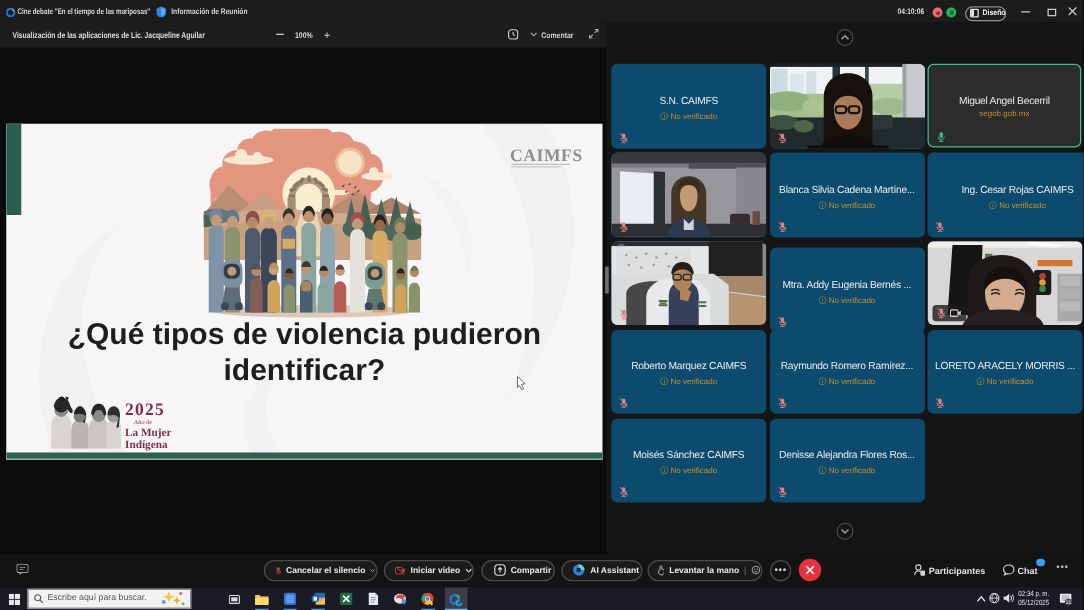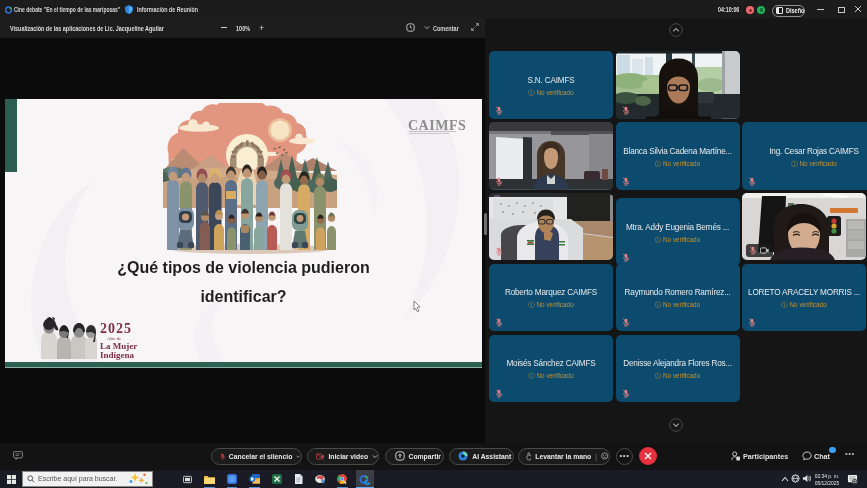--- a/index.html
+++ b/index.html
@@ -121,20 +121,30 @@
       <path d="M38 67.5c1-9 10-15 24-15s23 6 24 15z" fill="#120e0b"></path>
           <rect x="30" y="61" width="65" height="7" fill="#120e0b"></rect>
         </g>
     </svg>
     <svg class="mic" viewBox="0 0 10 12">
         <rect x="3.2" y="1" width="3.6" height="6.2" rx="1.8" fill="#dd8084"></rect>
         <path d="M1.7 5.7a3.3 3.3 0 0 0 6.6 0" stroke="#dd8084" stroke-width="1" fill="none"></path>
         <line x1="5" y1="9.2" x2="5" y2="10.6" stroke="#dd8084" stroke-width="1"></line>
         <line x1="2.6" y1="10.8" x2="7.4" y2="10.8" stroke="#dd8084" stroke-width="1"></line>
         <line x1="1.2" y1="0.8" x2="8.8" y2="9.6" stroke="#dd8084" stroke-width="1.1"></line>
+      </svg>
+  </div>
+  <div class="tile" style="left:742px;top:51px;background:#2c2b2d;border:1.5px solid #3ec092;width:121px;height:64.5px;">
+    <div class="tname" style="top:23.5px;">Miguel Angel Becerril</div>
+    <div class="tsub" style="top:36px;">segob.gob.mx</div>
+    <svg class="mic" style="bottom:3px;" viewBox="0 0 10 12">
+        <rect x="3.2" y="1" width="3.6" height="6.2" rx="1.8" fill="#3ec092"></rect>
+        <path d="M1.7 5.7a3.3 3.3 0 0 0 6.6 0" stroke="#3ec092" stroke-width="1" fill="none"></path>
+        <line x1="5" y1="9.2" x2="5" y2="10.6" stroke="#3ec092" stroke-width="1"></line>
+        <line x1="2.6" y1="10.8" x2="7.4" y2="10.8" stroke="#3ec092" stroke-width="1"></line>
       </svg>
   </div>
 
   <div class="tile" style="left:489px;top:122px;">
     <svg style="filter:blur(0.4px)" width="124" height="67.5" viewBox="0 0 124 67.5">
       <rect width="124" height="67.5" fill="#97969a"></rect>
       <rect x="0" y="0" width="124" height="9" fill="#39383c"></rect>
       <path d="M0 9h124v3H0z" fill="#77767a"></path>
       <rect x="62" y="9" width="62" height="4" fill="#504f53"></rect>
       <path d="M7 15l31 2v45H7z" fill="#e9edef"></path>
@@ -470,21 +480,21 @@
           <circle cx="132" cy="142" r="3.2" fill="#39465e"></circle>
           <circle cx="142" cy="142" r="3.2" fill="#39465e"></circle>
         <path d="M153 147v-17c0-3.5 2-5.5 4.5-5.5s4.5 2 4.5 5.5v17z" fill="#d9a24c"></path>
           <circle cx="157.5" cy="117" r="3.7" fill="#9a6a44"></circle>
           <path d="M154.2 115.5c.7-2.8 1.9-4 3.3-4s2.6 1.2 3.3 4z" fill="#2a211b"></path>
         <path d="M164 147v-18c0-3.5 2-6 4.5-6s4.5 2.5 4.5 6v18z" fill="#8a9466"></path>
           <circle cx="168.5" cy="115" r="3.7" fill="#b9895f"></circle>
           <path d="M165.2 113.5c.7-2.8 1.9-4 3.3-4s2.6 1.2 3.3 4z" fill="#6e7a50"></path>
       </g>
     </svg>
-    <div class="abs" style="left:0;top:155px;width:477px;text-align:center;color:#1f1e1e;font-size:16px;font-weight:bold;line-height:28.5px;">¿Qué tipos de violencia pudieron<br>identificar?</div>
+    <div class="abs" style="left:0;top:155px;width:477px;text-align:center;color:#1f1e1e;font-size:24px;font-weight:bold;line-height:28.5px;">¿Qué tipos de violencia pudieron<br>identificar?</div>
 
     <div class="abs" style="left:30px;top:218px;width:150px;height:44px;">
       <svg class="abs" style="left:0;top:0;" width="62" height="42" viewBox="0 0 62 42">
         <path d="M6 42V24c0-6 3-10 8-10s8 4 8 10v18z" fill="#d8d4d0"></path>
         <circle cx="14" cy="11" r="5.5" fill="#8a8a8a"></circle>
         <path d="M8 8c1-5 4-7 6-7s6 1 7 6c1 3 3 4 2 6-2 2-4-3-4-3s-2 3-5 3-5-2-6-5z" fill="#262626"></path>
         <path d="M12 1l3-1 2 2-2 2zM17 0l3 1-1 3z" fill="#1a1a1a"></path>
         <path d="M22 42V27c0-5 3-8 7-8s7 3 7 8v15z" fill="#b8b4b0"></path>
         <circle cx="29" cy="16" r="5" fill="#7a7a7a"></circle>
         <path d="M24 14c1-4 3-6 5-6s4 2 5 6l-1 7h-2l3-5c-2-1-3-2-5-2s-4 1-5 0z" fill="#222"></path>

